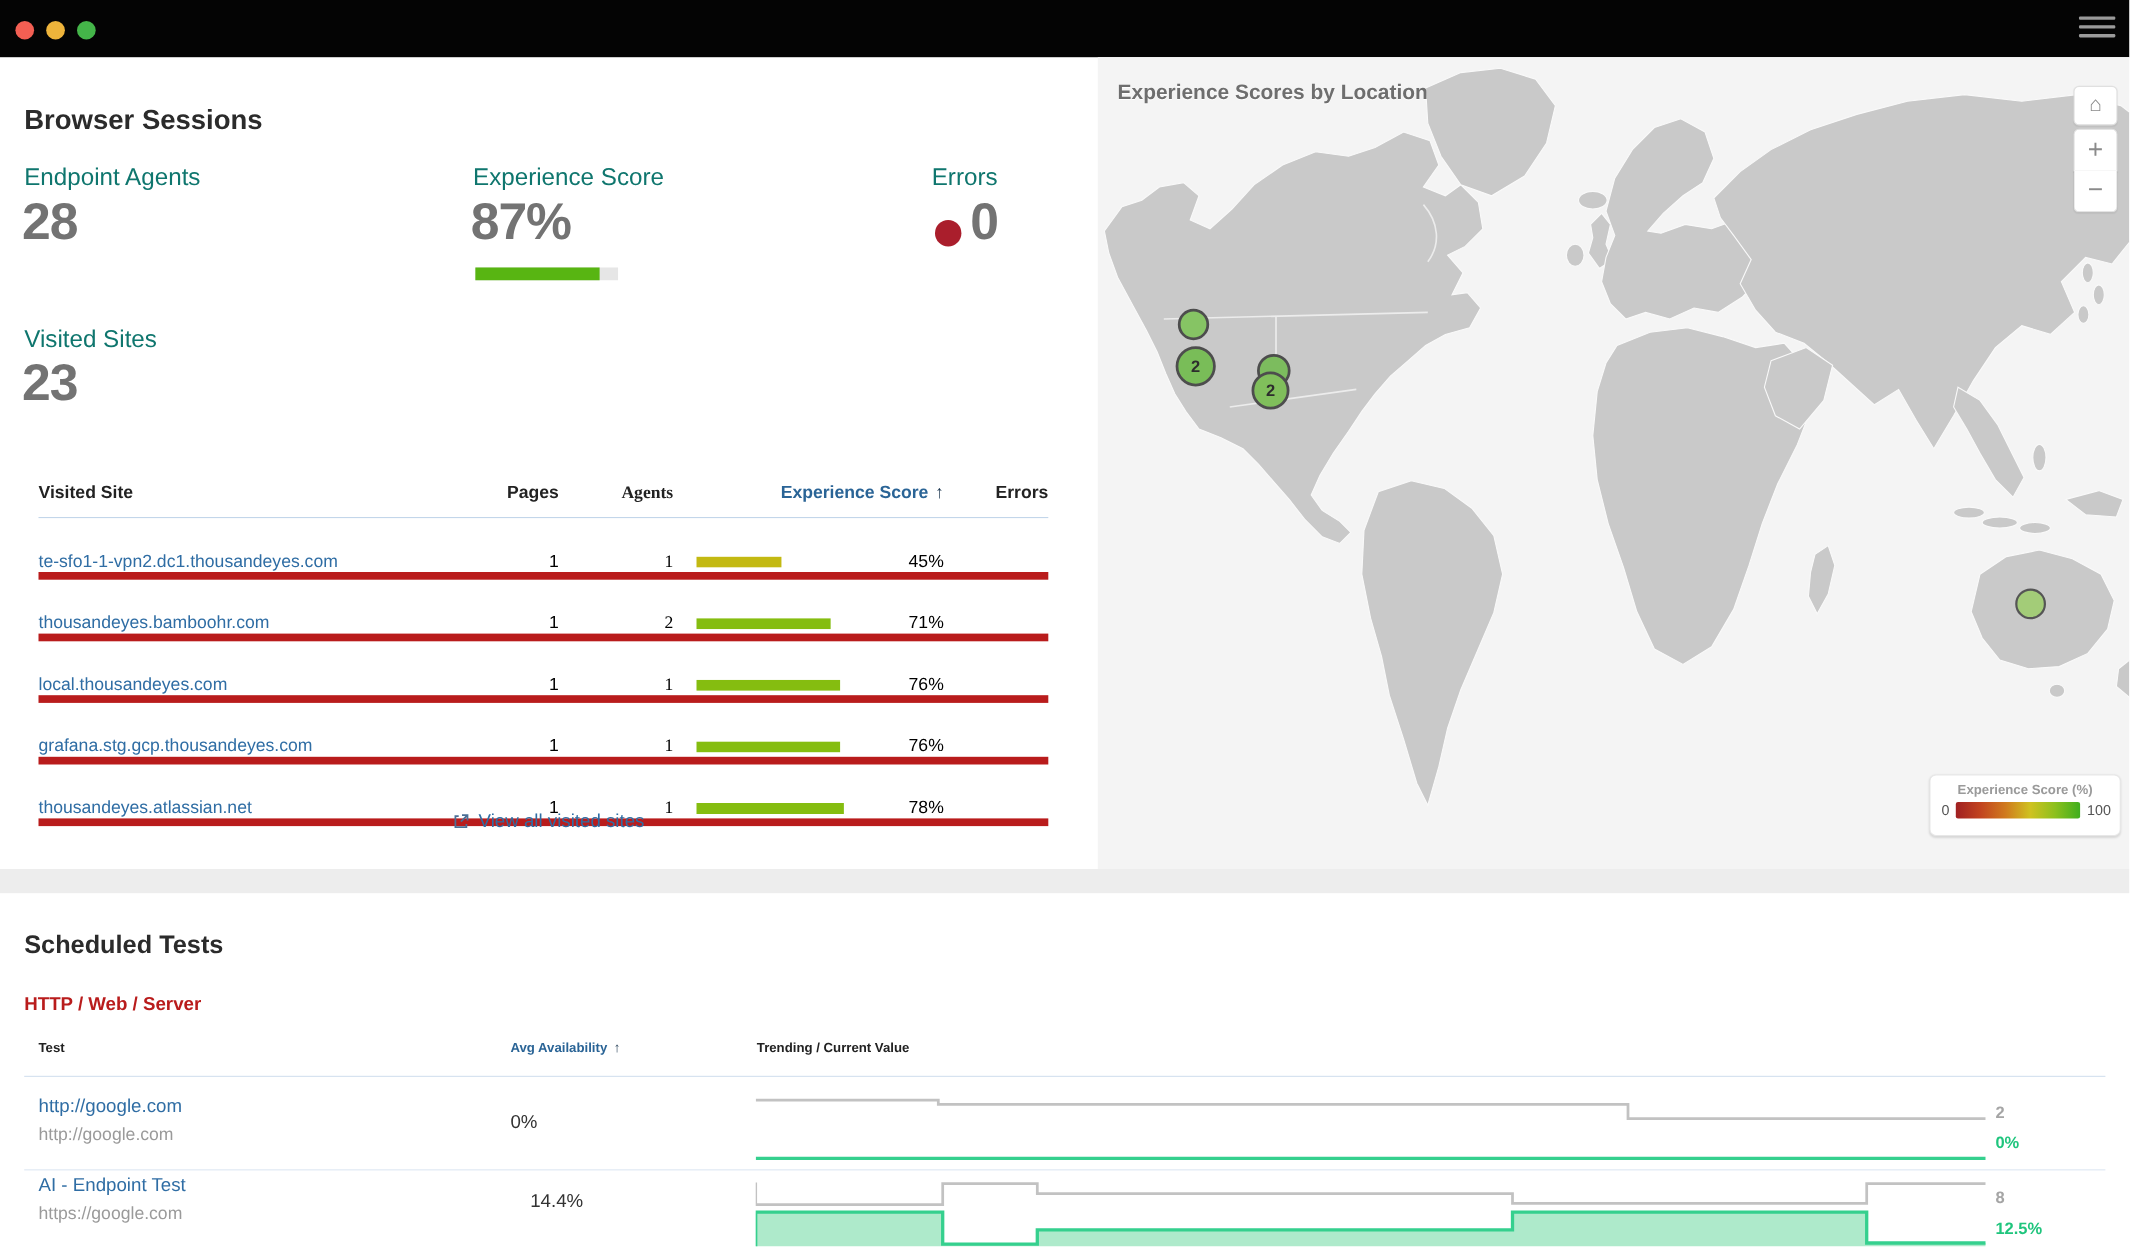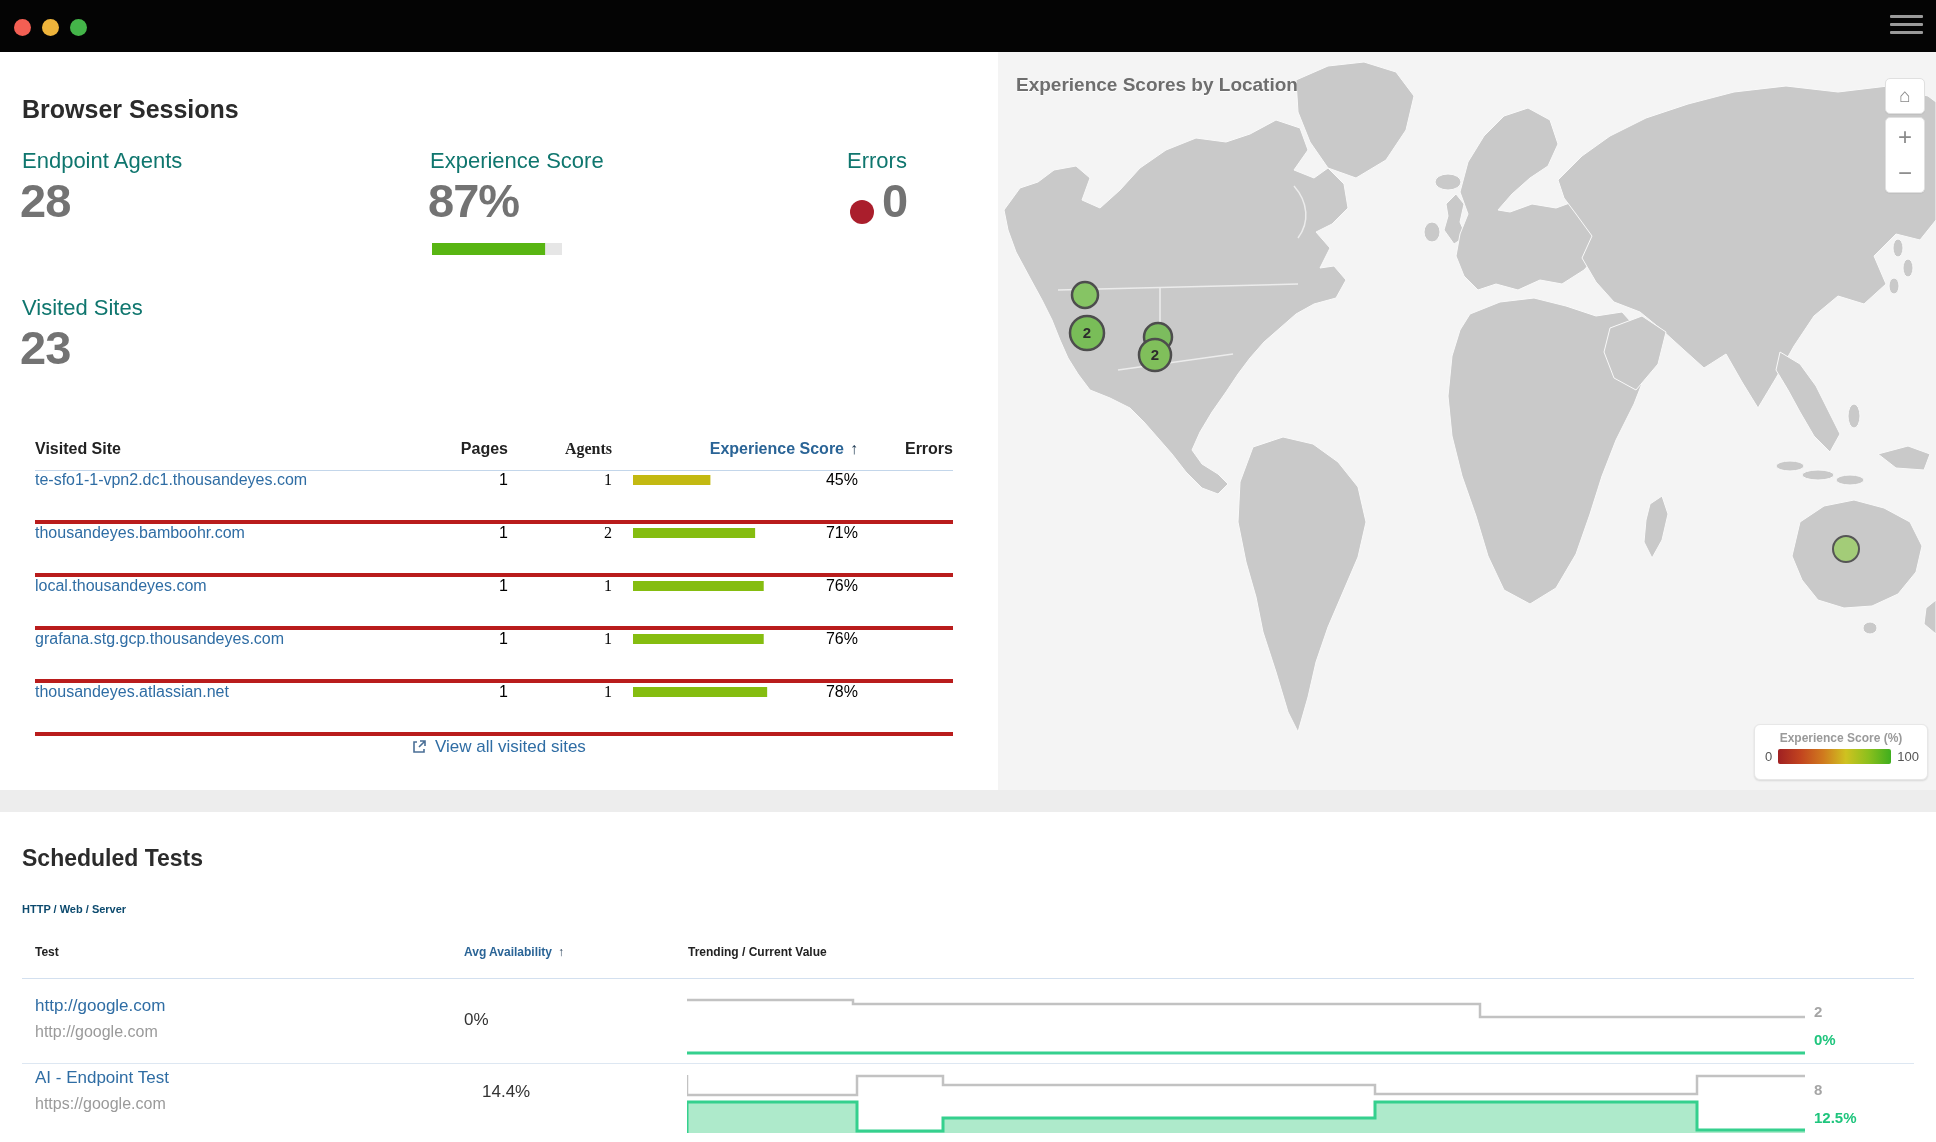--- a/index.html
+++ b/index.html
@@ -14,51 +14,51 @@
   .hamburger span{display:block;width:33px;height:3px;background:#9a9a9a;border-radius:1px;margin-bottom:5px;}
 
   
   .panel-title{font-size:25px;font-weight:bold;color:#2b2b2b;}
   .metric-label{font-size:22px;font-weight:normal;color:#0f766e;}
   .metric-value{font-size:47px;font-weight:bold;color:#737373;letter-spacing:-1px;}
   .err-dot{width:24px;height:24px;border-radius:50%;display:inline-block;}
 
   
   .vtable{position:absolute;left:35px;top:440px;width:918px;font-size:16px;}
-  .vrow{display:flex;align-items:flex-start;height:49px;border-bottom:4px solid #b91c1c;}
+  .vrow{display:flex;align-items:flex-end;height:49px;border-bottom:7px solid #b91c1c;}
   .vhead{height:30px;border-bottom:1px solid #c3d6ea;font-weight:bold;color:#222;align-items:flex-start;}
   .c-site{flex:1;text-align:left;}
   .c-pages{width:73px;text-align:right;}
   .c-agents{width:104px;text-align:right;font-family:Liberation Serif, serif;}
   .c-score{width:246px;display:flex;align-items:center;padding-left:21px;box-sizing:border-box;}
   .c-score .pct{flex:1;text-align:right;}
   .c-errors{width:95px;text-align:right;}
   .site-link{color:#2f6da4;text-decoration:none;cursor:pointer;}
   .sort-blue{color:#2a6496;cursor:pointer;}
   .sort-arrow{color:#223c55;font-weight:bold;}
   .view-all{position:absolute;left:411px;top:737px;display:flex;align-items:center;gap:8px;
     color:#2f6da4;font-size:17px;cursor:pointer;}
 
   
   .map-panel{position:absolute;left:998px;top:52px;width:938px;height:738px;background:#f4f4f4;overflow:hidden;}
   .map-title{position:absolute;left:18px;top:22px;font-size:19px;font-weight:bold;color:#6e6e6e;
     text-shadow:0 1px 0 rgba(255,255,255,.9);}
   .map-btn{position:absolute;background:#fff;border:1px solid #e0e0e0;border-radius:5px;color:#8a8a8a;
     text-align:center;cursor:pointer;box-shadow:0 1px 1px rgba(0,0,0,.05);}
-  .legend{position:absolute;left:756px;top:672px;width:172px;height:54px;background:#fff;
+  .legend{position:absolute;left:756px;top:652px;width:172px;height:54px;background:#fff;
     border:1px solid #e7e7e7;border-radius:6px;box-shadow:0 1px 2px rgba(0,0,0,.12);}
   .legend .ltitle{text-align:center;font-size:12px;font-weight:bold;color:#9a9a9a;margin-top:6px;}
   .legend .lrow{display:flex;align-items:center;gap:6px;padding:4px 8px 0 10px;font-size:13px;color:#555;}
   .legend .grad{flex:1;height:15px;border-radius:2px;
     background:linear-gradient(90deg,#a02022,#c2441f,#d07a1e,#cfc220,#8cc01d,#3fae1e);}
 
   
   .band{position:absolute;left:0;top:790px;width:1936px;height:22px;background:#ededed;}
   .sched-title{position:absolute;left:22px;top:845px;font-size:23px;font-weight:bold;color:#2b2b2b;}
-  .sched-sub{position:absolute;left:22px;top:903px;font-size:11px;font-weight:bold;color:#0c4a6e;}
+  .sched-sub{position:absolute;left:22px;top:903px;font-size:17px;font-weight:bold;color:#b91c1c;}
   .sched-head{position:absolute;top:945px;font-size:12px;font-weight:bold;color:#222;}
   .hline{position:absolute;left:22px;right:22px;height:1px;background:#d3e0ef;}
   .t-link{position:absolute;font-size:17px;color:#2f6da4;cursor:pointer;}
   .t-sub{position:absolute;font-size:16px;color:#9a9a9a;}
   .t-avg{position:absolute;font-size:17px;color:#333;}
   .spark-label-gray{position:absolute;font-size:15px;font-weight:bold;color:#a5a5a5;}
   .spark-label-green{position:absolute;font-size:15px;font-weight:bold;color:#1fc57d;}
 </style>
 </head>
 <body>

